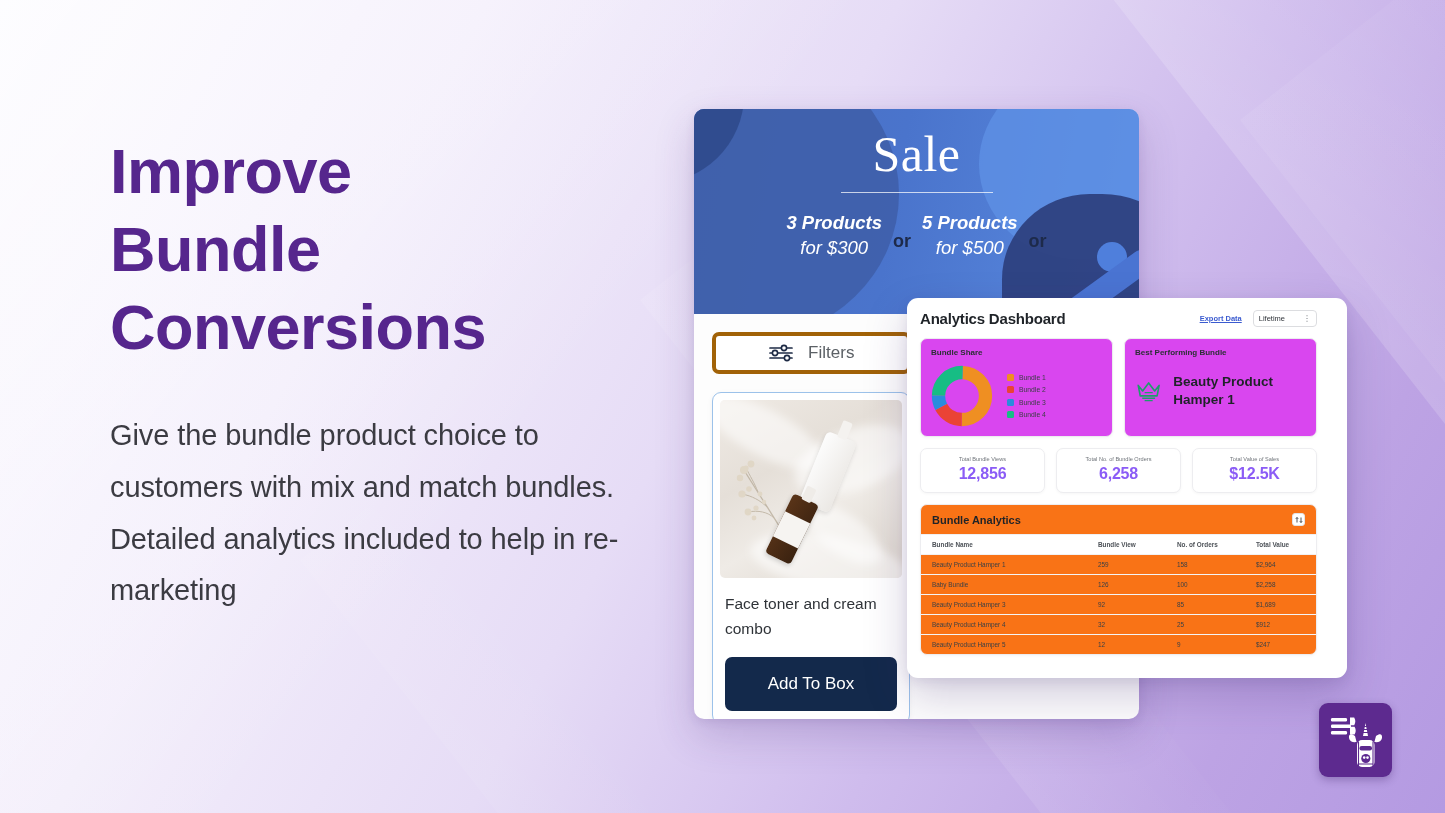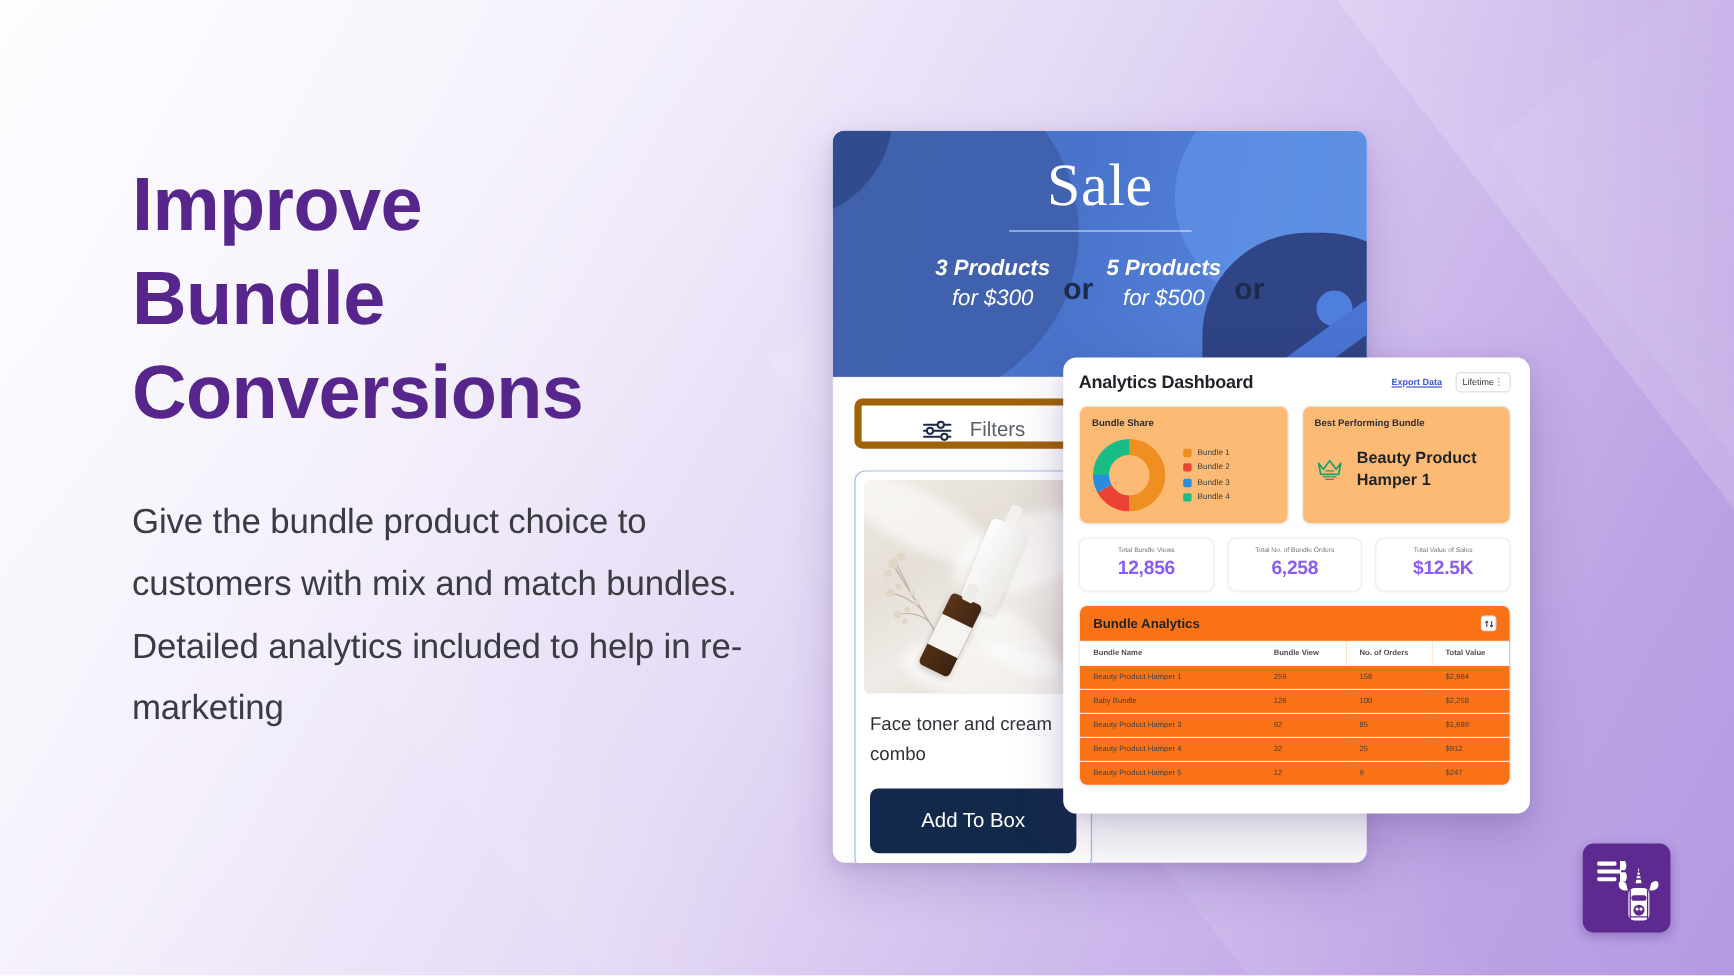--- a/index.html
+++ b/index.html
@@ -82,29 +82,29 @@
     background: rgba(255,255,255,0.72);
   }
   .sale-offers {
     position: relative; z-index: 3;
     display: flex; align-items: center; justify-content: center;
     gap: 11px; margin-top: 18px; padding: 0 12px;
   }
   .offer { text-align: center; color: #ffffff; font-weight: 700; font-size: 18.5px; line-height: 1.34; font-style: italic; }
   .offer .amt { font-weight: 700; }
   .offer .lbl { font-weight: 400; }
-  .or-word { color: #1d2a4a; font-weight: 700; font-size: 25px; padding-top: 12px; }
+  .or-word { color: #1d2a4a; font-weight: 700; font-size: 18px; padding-top: 12px; }
 
   .filter-row {
     display: flex; gap: 12px; padding: 18px 18px 0 18px;
   }
   .filter-chip {
     flex: 1; height: 42px; background: #ffffff;
-    border: 6px solid #a16207; border-radius: 7px;
-    display: flex; align-items: flex-end; justify-content: center; gap: 14px;
+    border: 4px solid #a16207; border-radius: 7px;
+    display: flex; align-items: center; justify-content: center; gap: 14px;
   }
   .filter-chip .label { font-size: 17px; color: #5c6166; }
   .slider-icon { display: block; }
 
   .product-card {
     margin: 18px 18px 0 18px;
     width: 198px;
     background: #ffffff;
     border: 1.6px solid #9cc2ea;
     border-radius: 9px;
@@ -162,44 +162,44 @@
   .add-btn {
     margin: 16px 5px 0 5px;
     height: 54px; border-radius: 7px;
     background: #13294b; color: #ffffff;
     display: flex; align-items: center; justify-content: center;
     font-size: 17px; font-weight: 400; cursor: pointer; border: none; width: calc(100% - 10px);
   }
 
   
   .dashboard {
-    position: absolute; left: 886px; top: 298px;
-    width: 389px; height: 380px;
+    position: absolute; left: 907px; top: 298px;
+    width: 440px; height: 380px;
     background: #ffffff;
     border-radius: 11px;
     box-shadow: 0 18px 44px rgba(60,35,110,0.22), 0 4px 12px rgba(60,35,110,0.10);
-    padding: 12px 16px 0 13px;
+    padding: 12px 30px 0 13px;
     overflow: hidden;
   }
   .dash-head { display: flex; align-items: center; justify-content: space-between; margin-bottom: 11px; }
   .dash-title { font-size: 15px; font-weight: 700; color: #1f2328; letter-spacing: -0.2px; }
   .dash-head-right { display: flex; align-items: center; gap: 11px; }
   .export-link {
     font-size: 7.5px; color: #3b5bd0; text-decoration: underline; font-weight: 600; cursor: pointer;
   }
   .period-select {
     border: 1px solid #dcdde0; border-radius: 4px;
     padding: 3px 5px; font-size: 7.5px; color: #30343a;
-    display: flex; align-items: center; gap: 0; cursor: pointer; background:#fff;
+    display: flex; align-items: center; gap: 18px; cursor: pointer; background:#fff;
   }
   .kebab { font-size: 8px; color: #6a6f75; line-height: 1; letter-spacing: 0; }
 
   .top-cards { display: flex; gap: 11px; }
   .panel {
-    flex: 1; background: #fdba74; border: 1px solid #ececef;
+    flex: 1; background: #d946ef; border: 1px solid #ececef;
     border-radius: 7px; padding: 9px 10px;
     box-shadow: 0 1px 3px rgba(0,0,0,0.04);
   }
   .panel-title { font-size: 8px; font-weight: 700; color: #2b2f34; margin-bottom: 6px; }
   .share-body { display: flex; align-items: center; gap: 14px; padding-top: 2px; }
   .legend { display: flex; flex-direction: column; gap: 5.5px; }
   .legend-row { display: flex; align-items: center; gap: 5px; }
   .legend-sw { width: 7px; height: 7px; border-radius: 1.5px; display: block; }
   .legend-lbl { font-size: 6.8px; color: #3a3e44; }
   .best-body { display: flex; align-items: center; gap: 11px; padding-top: 10px; }

